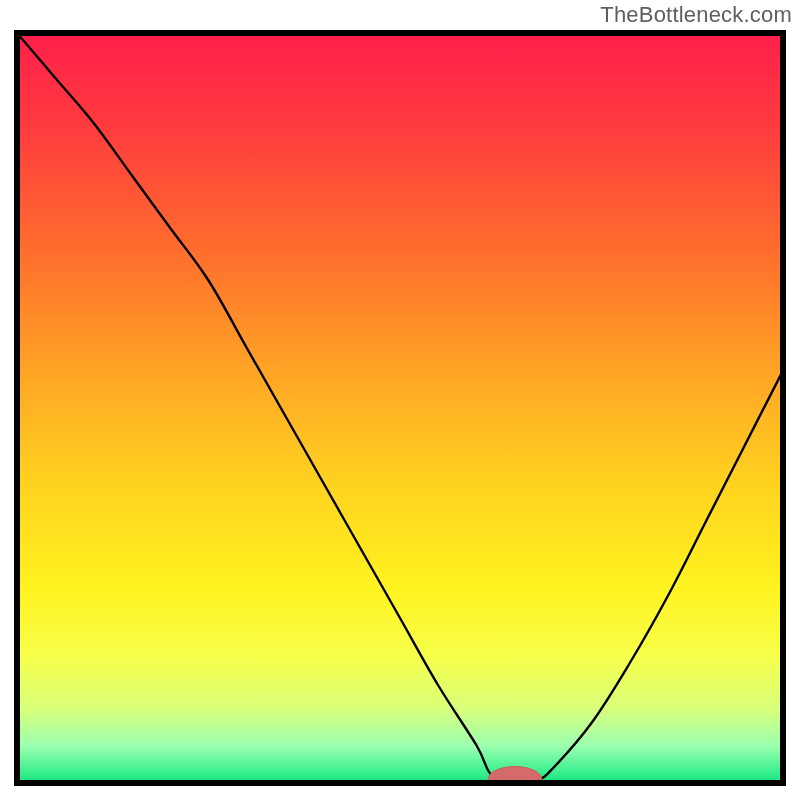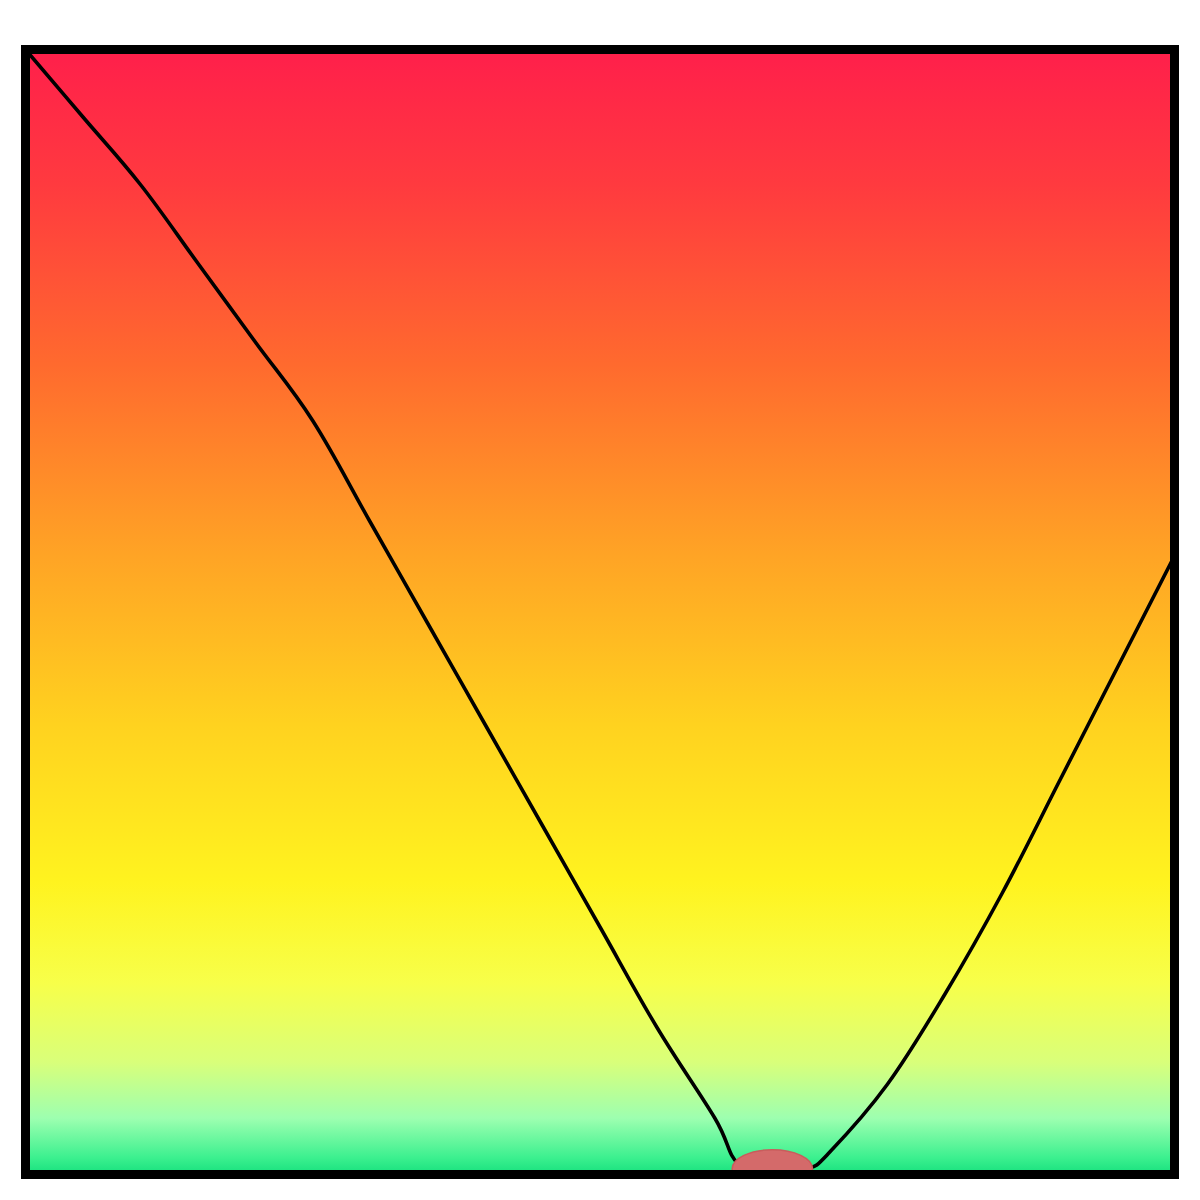--- a/index.html
+++ b/index.html
@@ -30,20 +30,21 @@
     left: 14px;
     top: 30px;
     width: 772px;
     height: 756px;
   }
 </style>
 </head>
 <body>
 
 <div class="container">
+  <div class="watermark">TheBottleneck.com</div>
 
   <svg class="plot" viewBox="0 0 772 756" preserveAspectRatio="none">
     <defs>
       <linearGradient id="bg-grad" x1="0" y1="0" x2="0" y2="1">
           <stop offset="0.00%" stop-color="#ff1f4b"></stop>
           <stop offset="12.00%" stop-color="#ff3a3f"></stop>
           <stop offset="28.00%" stop-color="#ff6a2e"></stop>
           <stop offset="45.00%" stop-color="#ffa425"></stop>
           <stop offset="60.00%" stop-color="#ffd21f"></stop>
           <stop offset="74.00%" stop-color="#fff31f"></stop>

